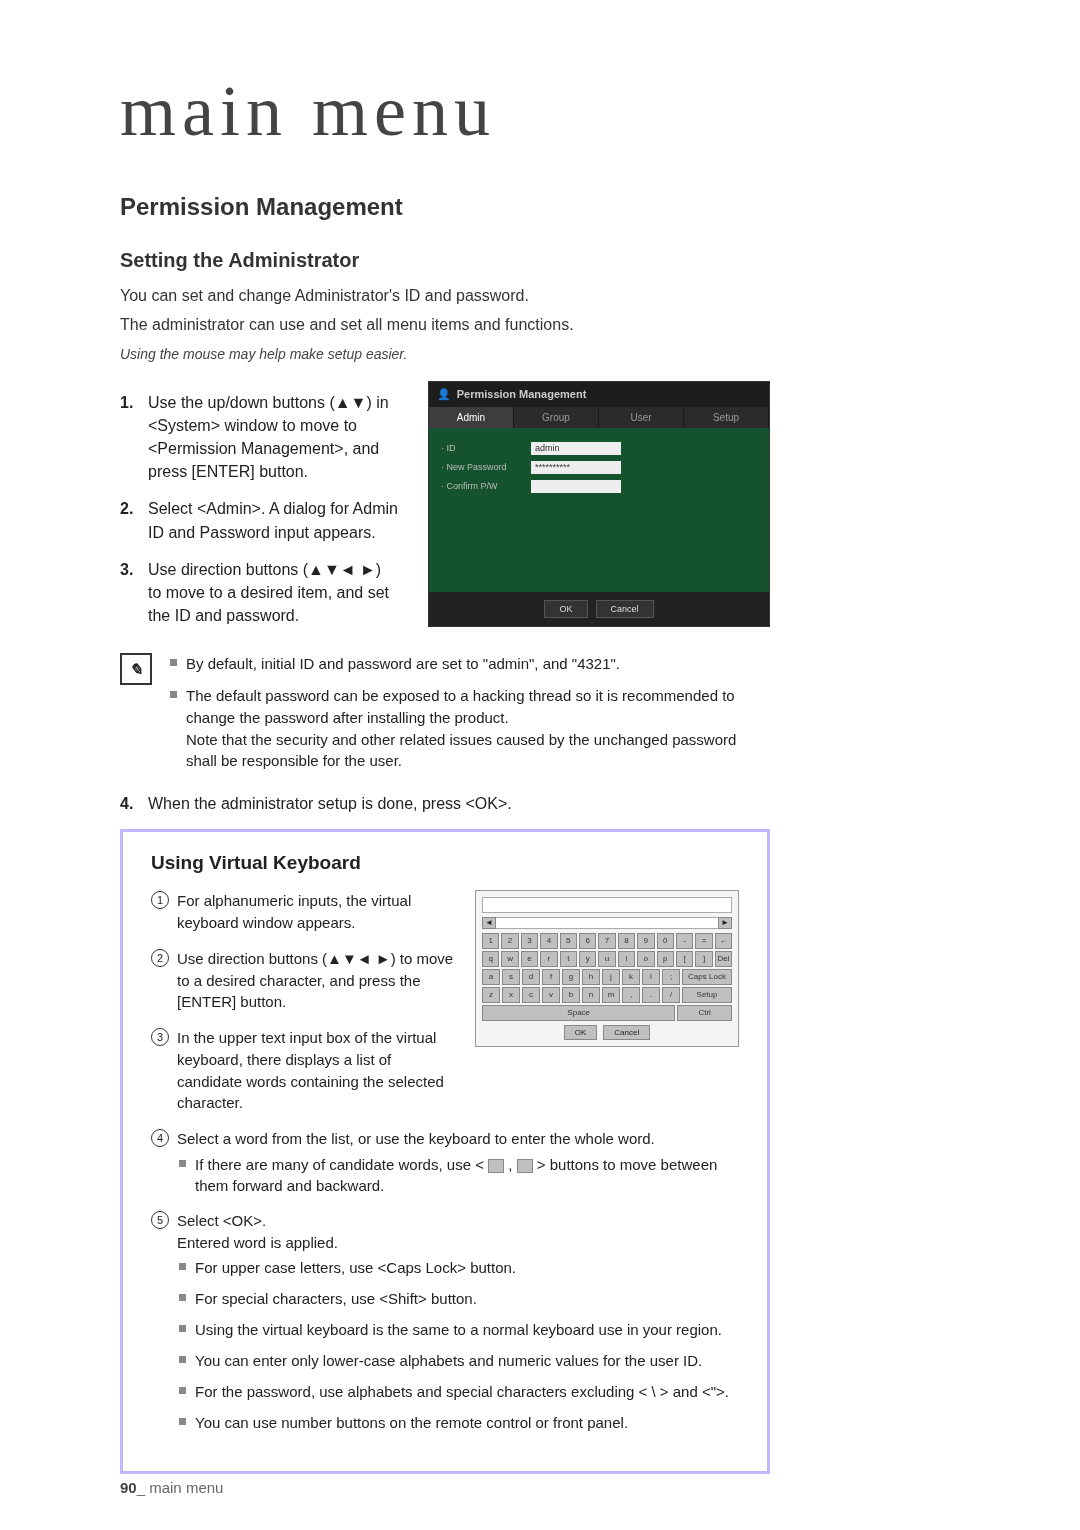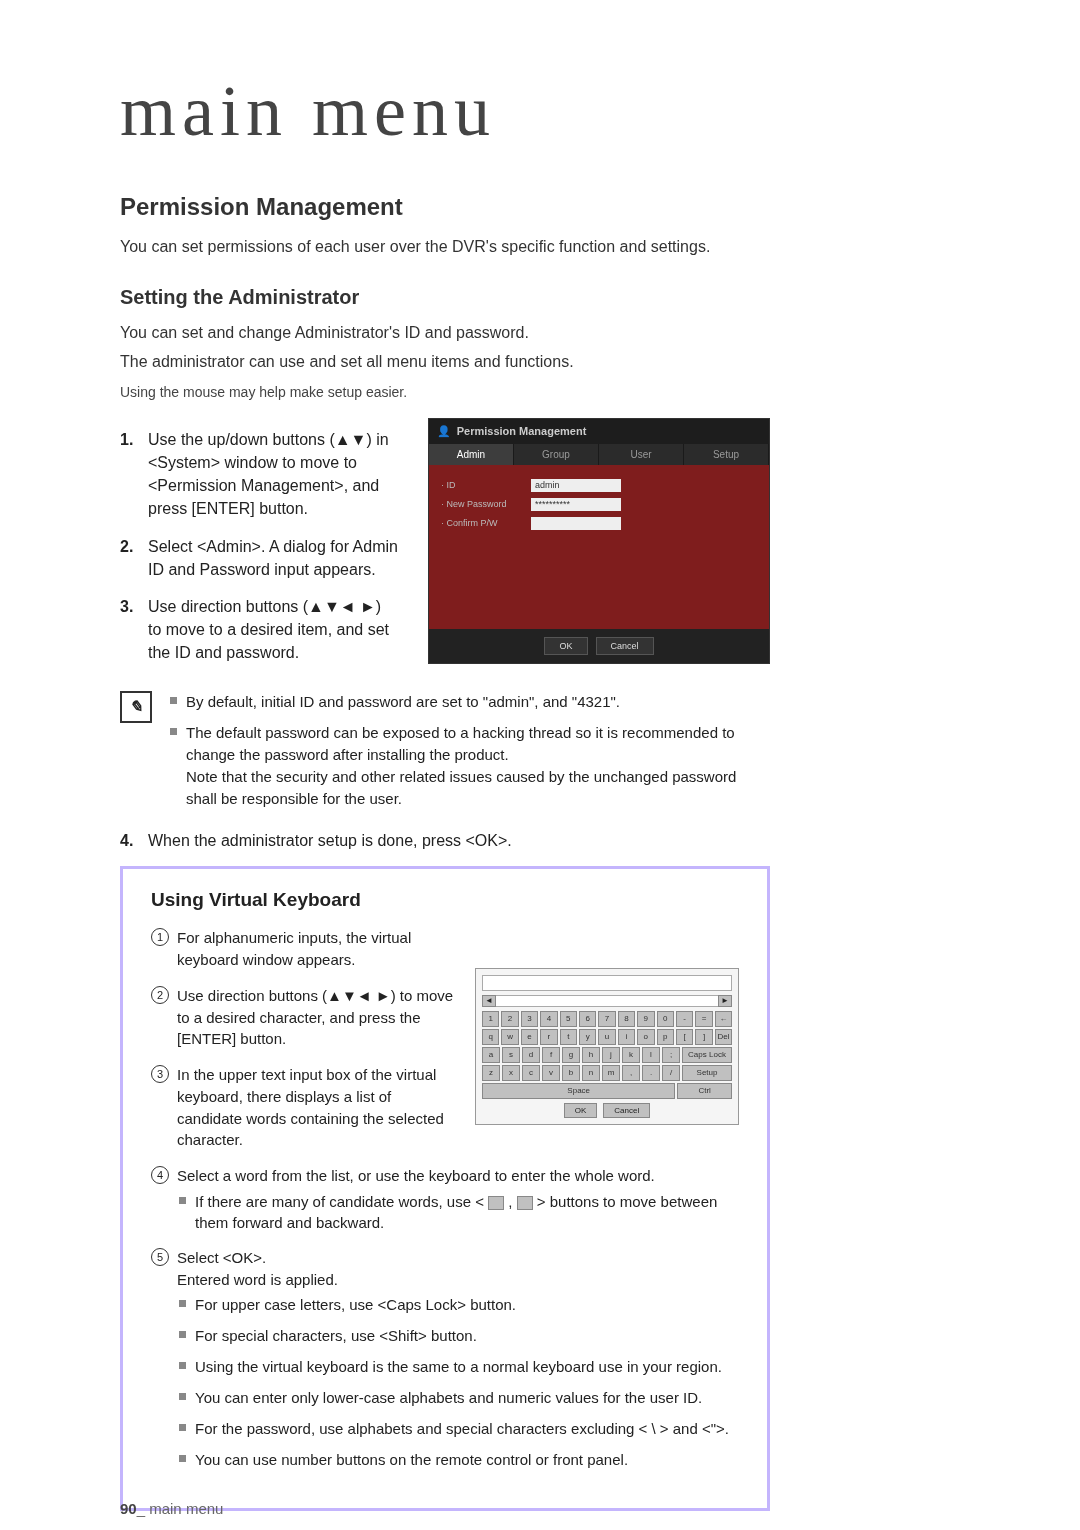--- a/index.html
+++ b/index.html
@@ -40,20 +40,21 @@
   p {
     font-size: 16px;
     line-height: 1.45;
     margin: 6px 0;
     color: #333;
   }
   .small-note {
     font-size: 14px;
     color: #444;
     margin: 8px 0 16px 0;
+    font-style: italic;
   }
   ol.steps {
     list-style: none;
     padding: 0;
     margin: 10px 0;
     counter-reset: step;
   }
   ol.steps > li {
     counter-increment: step;
     position: relative;
@@ -143,21 +144,21 @@
     padding: 5px 0;
     font-size: 10px;
     color: #999;
     border-right: 1px solid #1a1a1a;
   }
   .dvr-tab.active {
     background: #3d3d3d;
     color: #fff;
   }
   .dvr-body {
-    background: #7f1d1d;
+    background: #14532d;
     padding: 14px 12px 50px 12px;
     min-height: 100px;
   }
   .dvr-row {
     display: flex;
     align-items: center;
     margin-bottom: 6px;
   }
   .dvr-label {
     width: 90px;
@@ -222,21 +223,21 @@
     height: 16px;
     border: 1px solid #333;
     border-radius: 50%;
     font-size: 11px;
     text-align: center;
     line-height: 16px;
   }
   .vk-two-col {
     display: flex;
     gap: 20px;
-    align-items: center;
+    align-items: flex-start;
   }
   .vk-left {
     flex: 1;
   }
   .kbd-shot {
     width: 250px;
     background: #f5f5f5;
     border: 1px solid #999;
     padding: 6px;
     flex-shrink: 0;
@@ -344,21 +345,20 @@
   }
 </style>
 </head>
 <body>
 
 <div class="page">
 
   <div class="title-big">main menu</div>
 
   <h2 class="section">Permission Management</h2>
-  <p>You can set permissions of each user over the DVR's specific function and settings.</p>
 
   <h3 class="subsection">Setting the Administrator</h3>
   <p>You can set and change Administrator's ID and password.</p>
   <p>The administrator can use and set all menu items and functions.</p>
   <p class="small-note">Using the mouse may help make setup easier.</p>
 
   <div class="two-col-wrap">
     <div class="left-col">
       <ol class="steps">
         <li>Use the up/down buttons (▲▼) in &lt;System&gt; window to move to &lt;Permission Management&gt;, and press [ENTER] button.</li>

